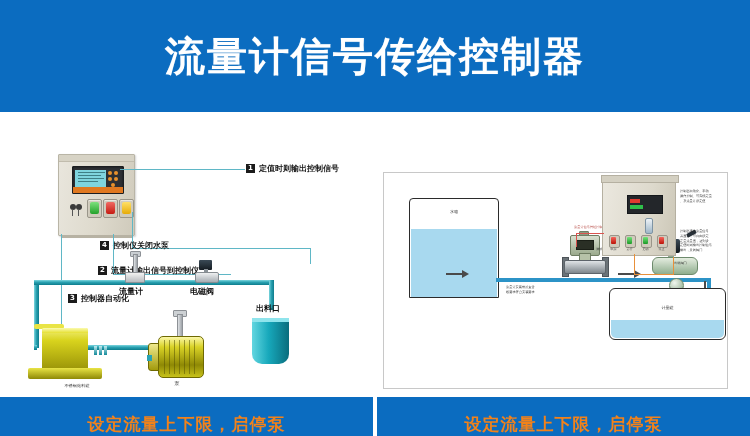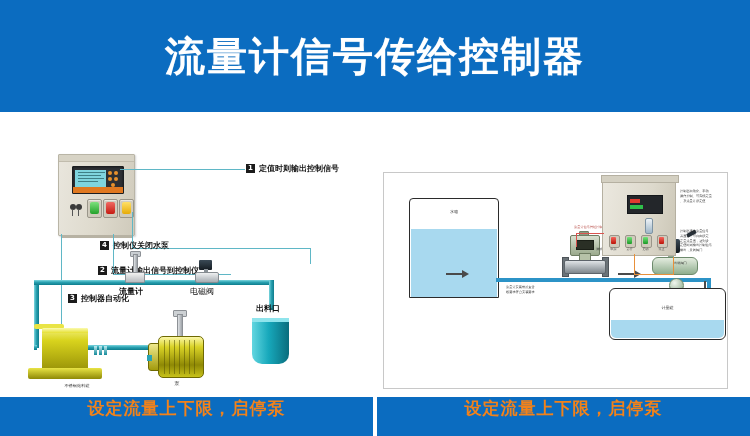--- a/index.html
+++ b/index.html
@@ -84,21 +84,21 @@
   .fm-body{position:absolute;left:0;top:4px;width:18px;height:9px;background:linear-gradient(180deg,#f2f2f2,#b9bcc0);border:1px solid #8d9196;border-radius:1px;}
   .fm-stem{position:absolute;left:8px;top:-14px;width:3px;height:19px;background:linear-gradient(90deg,#dfe2e5,#9ea3a8);border:1px solid #8d9196;}
   .fm-cap{position:absolute;left:5px;top:-17px;width:9px;height:4px;background:#c9ced2;border:1px solid #8d9196;border-radius:1px;}
   .fm-label{position:absolute;left:99px;top:146px;font-size:8px;font-weight:bold;color:#111;}
 
   
   .solenoid{position:absolute;left:175px;top:120px;width:22px;height:22px;}
   .sv-coil{position:absolute;left:4px;top:0;width:13px;height:10px;background:linear-gradient(180deg,#3a4a56,#151c22);border-radius:1px;}
   .sv-neck{position:absolute;left:9px;top:9px;width:4px;height:5px;background:#8a9298;}
   .sv-body{position:absolute;left:0;top:12px;width:22px;height:9px;background:linear-gradient(180deg,#eef0f1,#a7adb3);border:1px solid #868c91;border-radius:2px;}
-  .sv-label{position:absolute;left:170px;top:146px;font-size:8px;font-weight:normal;color:#111;}
+  .sv-label{position:absolute;left:170px;top:146px;font-size:8px;font-weight:bold;color:#111;}
 
   
   .outlet-label{position:absolute;left:236px;top:163px;font-size:8px;font-weight:bold;color:#111;}
   .outlet-tank{
     position:absolute;left:232px;top:178px;width:37px;height:46px;
     background:linear-gradient(90deg,#62d6e0 0%,#17a8bb 45%,#0a6d7d 100%);
     border-radius:0 0 10px 10px;
   }
   .outlet-tank-top{position:absolute;left:0;top:0;width:100%;height:4px;background:#8fe4ec;}
 
@@ -216,21 +216,21 @@
   .rtank2-label{position:absolute;left:0;top:16px;width:100%;text-align:center;font-size:4px;color:#333;}
 
   
   .rline{position:absolute;}
   .rline-red{background:#d9534f;}
   .rline-orange{background:#e8903a;}
 
   
   .banners{position:absolute;left:0;top:397px;width:750px;height:39px;display:flex;gap:4px;}
   .banner{
-    flex:1;background:#0b6cc0;display:flex;align-items:flex-start;justify-content:center;
+    flex:1;background:#0b6cc0;display:flex;align-items:flex-end;justify-content:center;
   }
   .banner-text{
     color:#f2821a;font-size:17px;font-weight:bold;letter-spacing:1px;white-space:nowrap;
     font-family:"DejaVu Sans","Liberation Sans",sans-serif;
   }
 </style>
 </head>
 <body>
 
 <div class="page">

